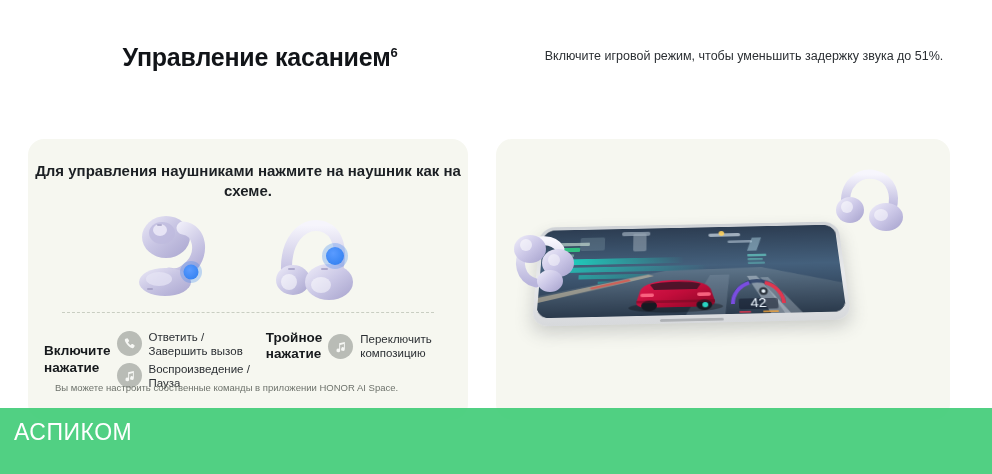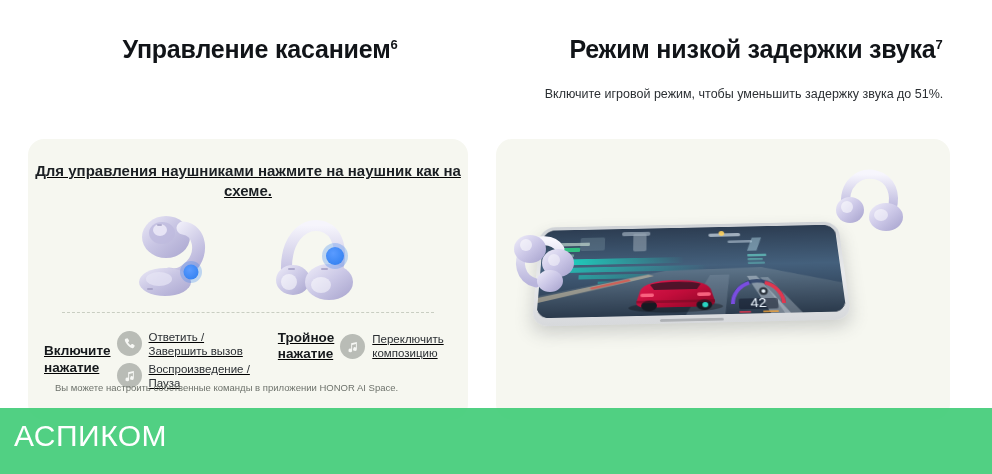--- a/index.html
+++ b/index.html
@@ -10,32 +10,32 @@
     overflow:hidden;position:relative;
     -webkit-font-smoothing:antialiased;
   }
   .page{position:relative;width:992px;height:474px;}
 
   
   .head-row{display:flex;width:992px;padding-top:26px;box-sizing:border-box;}
   .head-col{width:496px;text-align:center;}
   .h-title{
     font-size:25px;font-weight:700;color:#111418;
-    letter-spacing:-0.2px;line-height:1.2;margin:8px;padding-left:24px;
+    letter-spacing:-0.2px;line-height:1.2;margin:16px;padding-left:24px;
   }
   .h-title sup{font-size:13px;font-weight:700;vertical-align:super;line-height:0;}
   .h-sub{
     font-size:12.5px;color:#2b2f33;margin:22px 0 0 0;line-height:1.35;
   }
 
   
   .cards{position:absolute;left:0;top:139px;width:992px;height:281px;}
   .card{
     position:absolute;top:0;height:281px;
-    border-radius:16px;overflow:hidden;text-decoration:underline;
+    border-radius:16px;overflow:hidden;
   }
   .card-left{left:28px;width:440px;background:#f6f7f0;}
   .card-right{left:496px;width:454px;background:#f6f7f0;}
 
   
   .lc-title{
     margin:22px 0 0 0;text-align:center;
     font-size:15px;font-weight:700;color:#1c2024;line-height:1.35;
   }
   .buds{
@@ -47,21 +47,21 @@
   .divider{
     margin:6px 34px 0 34px;height:1px;
     border-top:1px dashed #c9cec2;
   }
 
   .legend{
     position:relative;margin-top:16px;padding:0 12px 0 16px;
     display:flex;align-items:flex-start;
   }
   .lg-group{display:flex;align-items:center;}
-  .lg-group.g2{margin-left:28px;}
+  .lg-group.g2{margin-left:16px;}
   .lg-label{
     font-size:13.5px;font-weight:700;color:#16191c;line-height:1.25;
     white-space:pre-line;text-align:left;
   }
   .lg-rows{margin-left:6px;}
   .lg-row{display:flex;align-items:center;margin-bottom:4px;}
   .lg-row:last-child{margin-bottom:0;justify-content:space-between;}
   .ic{
     width:25px;height:25px;border-radius:50%;
     background:#b9bcb6;display:flex;align-items:center;justify-content:center;
@@ -101,37 +101,36 @@
   .bud-tr{right:42px;top:26px;width:78px;height:72px;}
   .bud-tl{left:10px;top:88px;width:78px;height:68px;}
 
   
   .banner{
     position:absolute;left:0;top:408px;width:992px;height:66px;
     background:rgba(62,203,118,.90);
   }
   .banner-text{
     position:absolute;left:14px;top:13px;
-    font-size:30px;color:#ffffff;letter-spacing:0.5px;line-height:1;
+    font-size:23px;color:#ffffff;letter-spacing:0.5px;line-height:1;
     font-weight:400;
   }
 </style>
 </head>
 <body>
 
 <div class="page">
 
   <div class="head-row">
 
     <div class="head-col">
       <h1 class="h-title"><span>Управление касанием</span><sup>6</sup></h1>
     </div>
 
     <div class="head-col">
-      <h1 class="h-title"><span>Режим низкой задержки звука</span><sup>7</sup></h1>
       <p class="h-sub">Включите игровой режим, чтобы уменьшить задержку звука до 51%.</p>
     </div>
 
   </div>
 
   <div class="cards">
 
     <div class="card card-left">
 
       <p class="lc-title">Для управления наушниками нажмите

